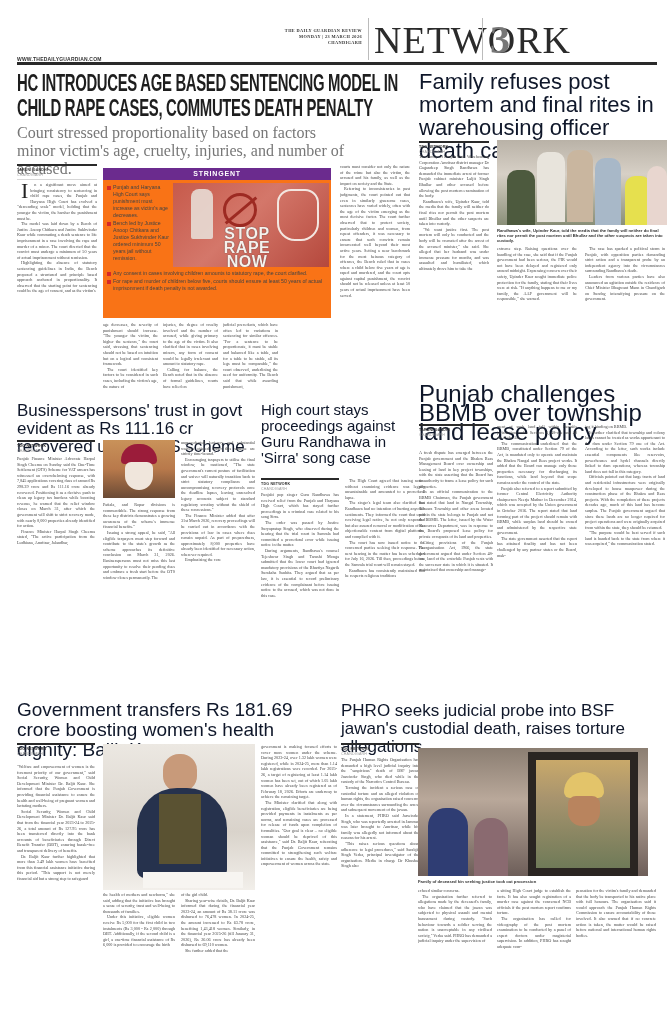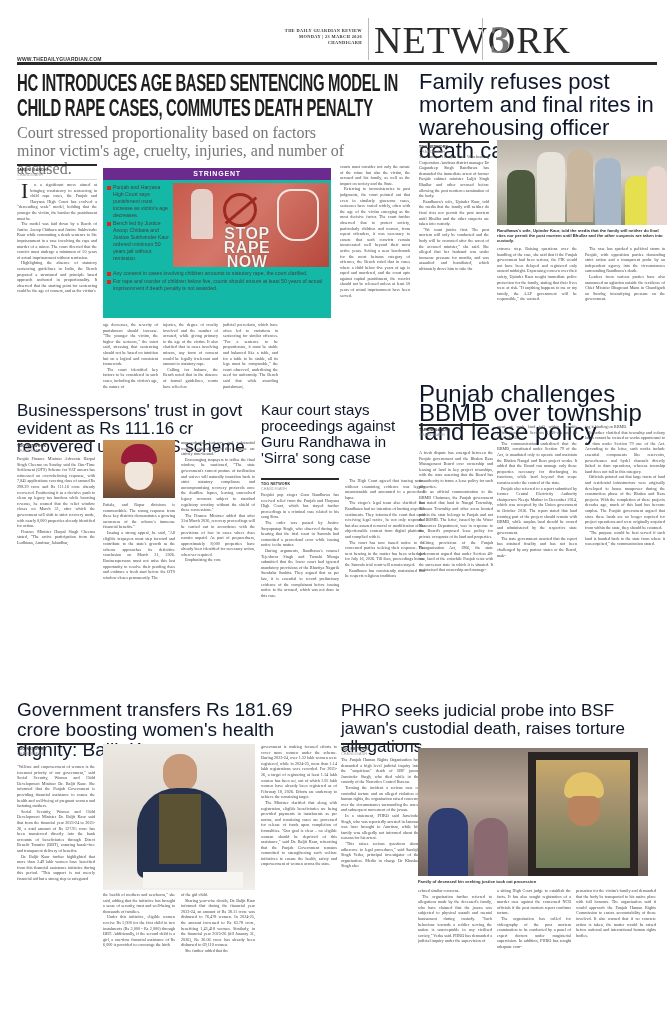--- a/index.html
+++ b/index.html
@@ -23,21 +23,21 @@
   .hl-right { left: 325px; top: 70px; width: 340px; font-size: 22px; line-height: 23px; }
 
   .byline { font: 700 3.6px "Liberation Sans", sans-serif; color: #333; letter-spacing: 0.2px; }
   .byline .place { display: block; font-weight: 400; color: #999; margin-top: 1px; }
   .byline-rule { height: 2px; background: #2a2a2a; }
 
   .col { font-size: 4.2px; line-height: 5.6px; color: #444; text-align: justify; overflow: hidden; }
   .col p { text-indent: 4px; }
   .col p.first::first-letter { float: left; font-size: 22px; line-height: 18px; padding-right: 2px; font-weight: 400; color: #222; }
 
-  .box { left: 103px; top: 168px; width: 228px; height: 150px; background: #14b8a6; }
+  .box { left: 103px; top: 168px; width: 228px; height: 150px; background: #f97316; }
   .box-head { position: absolute; left: 0; top: 0; width: 228px; height: 12px; background: #6b2b8e; color: #fff; text-align: center; font: 700 7px/12px "Liberation Sans", sans-serif; letter-spacing: 0.8px; }
   .box-list { position: absolute; font: 400 5.2px/7px "Liberation Sans", sans-serif; color: #444; }
   .box-list li { list-style: none; position: relative; padding-left: 6px; margin-bottom: 1px; }
   .box-list li::before { content: ""; position: absolute; left: 0; top: 2px; width: 3.5px; height: 3.5px; background: #d62828; }
 
   .photo { background: #888; overflow: hidden; }
   .caption { font: 700 4.2px/5.2px "Liberation Sans", sans-serif; color: #333; }
   .rule-h { height: 1px; background: #d6d6d6; }
 </style>
 </head>
@@ -160,21 +160,21 @@
   <p style="text-indent:0">Patiala, and Ropar divisions is commendable. The strong response from these key districts demonstrates a growing awareness of the scheme's immense financial benefits."</p>
   <p>Issuing a strong appeal, he said, "All eligible taxpayers must step forward and contribute to the state's growth as the scheme approaches its definitive conclusion on March 31, 2026. Businesspersons must not miss this last opportunity to resolve their pending dues and embrace a fresh start before the OTS window closes permanently. The</p>
 </div>
 <div class="abs col" style="left:181px;top:440px;width:74px;height:244px;">
   <p style="text-indent:0">unprecedented leniency and substantial waivers offered under this scheme are strictly time-bound."</p>
   <p>Encouraging taxpayers to utilise the final window, he cautioned, "The state government's current posture of facilitation and waiver will naturally transition back to strict statutory compliance and uncompromising recovery protocols once the deadline lapses, leaving unresolved legacy accounts subject to standard regulatory scrutiny without the shield of these concessions."</p>
   <p>The Finance Minister added that after 31st March 2026, recovery proceedings will be carried out in accordance with the provisions of law in cases where dues remain unpaid. As part of preparedness, approximately 8,000 properties have already been identified for necessary action, wherever required.</p>
   <p>Emphasising the core</p>
 </div>
 
-<div class="abs hl-serif" style="left:261px;top:402px;width:165px;font-size:15px;line-height:16px;">Kaur court stays proceedings against Guru Randhawa in 'Sirra' song case</div>
+<div class="abs hl-serif" style="left:261px;top:402px;width:165px;font-size:15px;line-height:16px;">High court stays proceedings against Guru Randhawa in 'Sirra' song case</div>
 <div class="abs" style="left:261px;top:478px;width:78px;">
   <div class="byline-rule"></div>
   <div class="byline" style="margin-top:2px;">
     <span>TDG NETWORK</span>
     <span class="place">CHANDIGARH</span>
   </div>
 </div>
 <div class="abs col" style="left:261px;top:492px;width:78px;height:192px;">
   <p style="text-indent:0">Punjabi pop singer Guru Randhawa has received relief from the Punjab and Haryana High Court, which has stayed further proceedings in a criminal case related to his song Sirra.</p>
   <p>The order was passed by Justice Suryapratap Singh, who observed during the hearing that the trial court in Samrala had committed a procedural error while issuing notice in the matter.</p>

